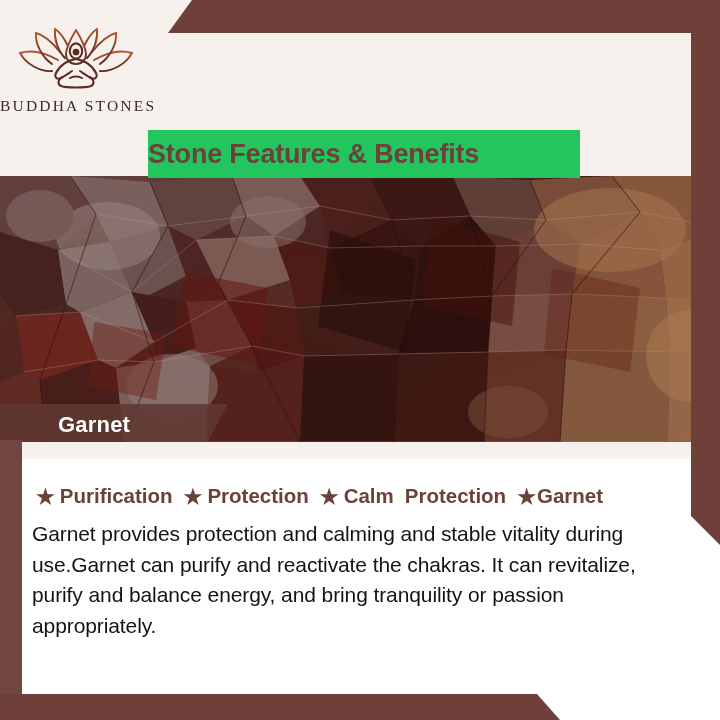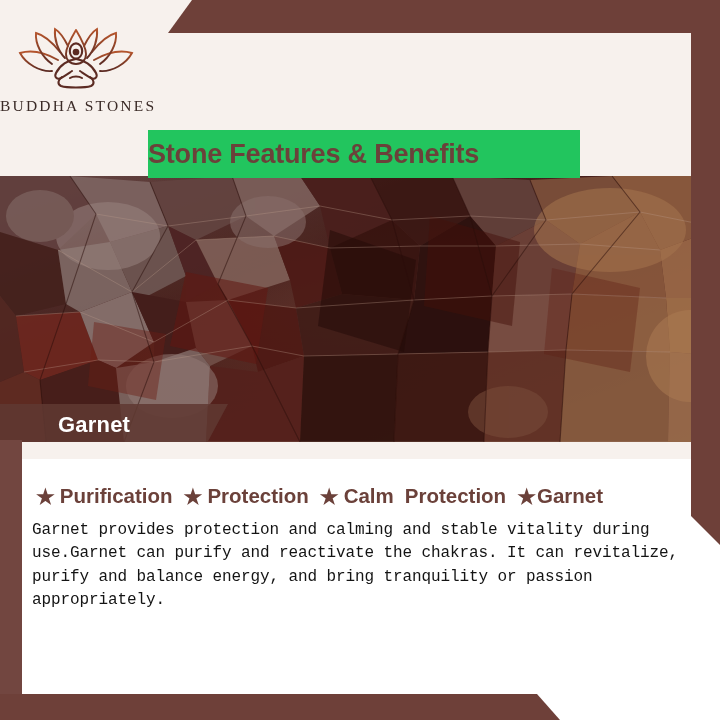--- a/index.html
+++ b/index.html
@@ -107,23 +107,23 @@
   }
   .benefit-star{
     color:#6b413a; font-size:21px; line-height:1;
     margin-right:5px; display:inline-block;
   }
   .benefit-item.tight{ margin-right:6px; }
   .benefit-item.tight .benefit-star{ margin-right:1px; }
 
   #description-text{
     position:absolute; left:32px; top:519px; width:655px;
-    font-size:16px; line-height:1.46; color:#141414;
+    font-size:21px; line-height:1.46; color:#141414;
     z-index:5; letter-spacing:-0.1px;
-    font-family:Liberation Mono, monospace;
+    font-family:Liberation Sans, sans-serif;
   }
 </style>
 </head>
 <body>
 
 <div id="header-area"></div>
 
 <div id="logo-block">
   <span id="logo-mark">
     <svg viewBox="0 0 152 64" xmlns="http://www.w3.org/2000/svg">

